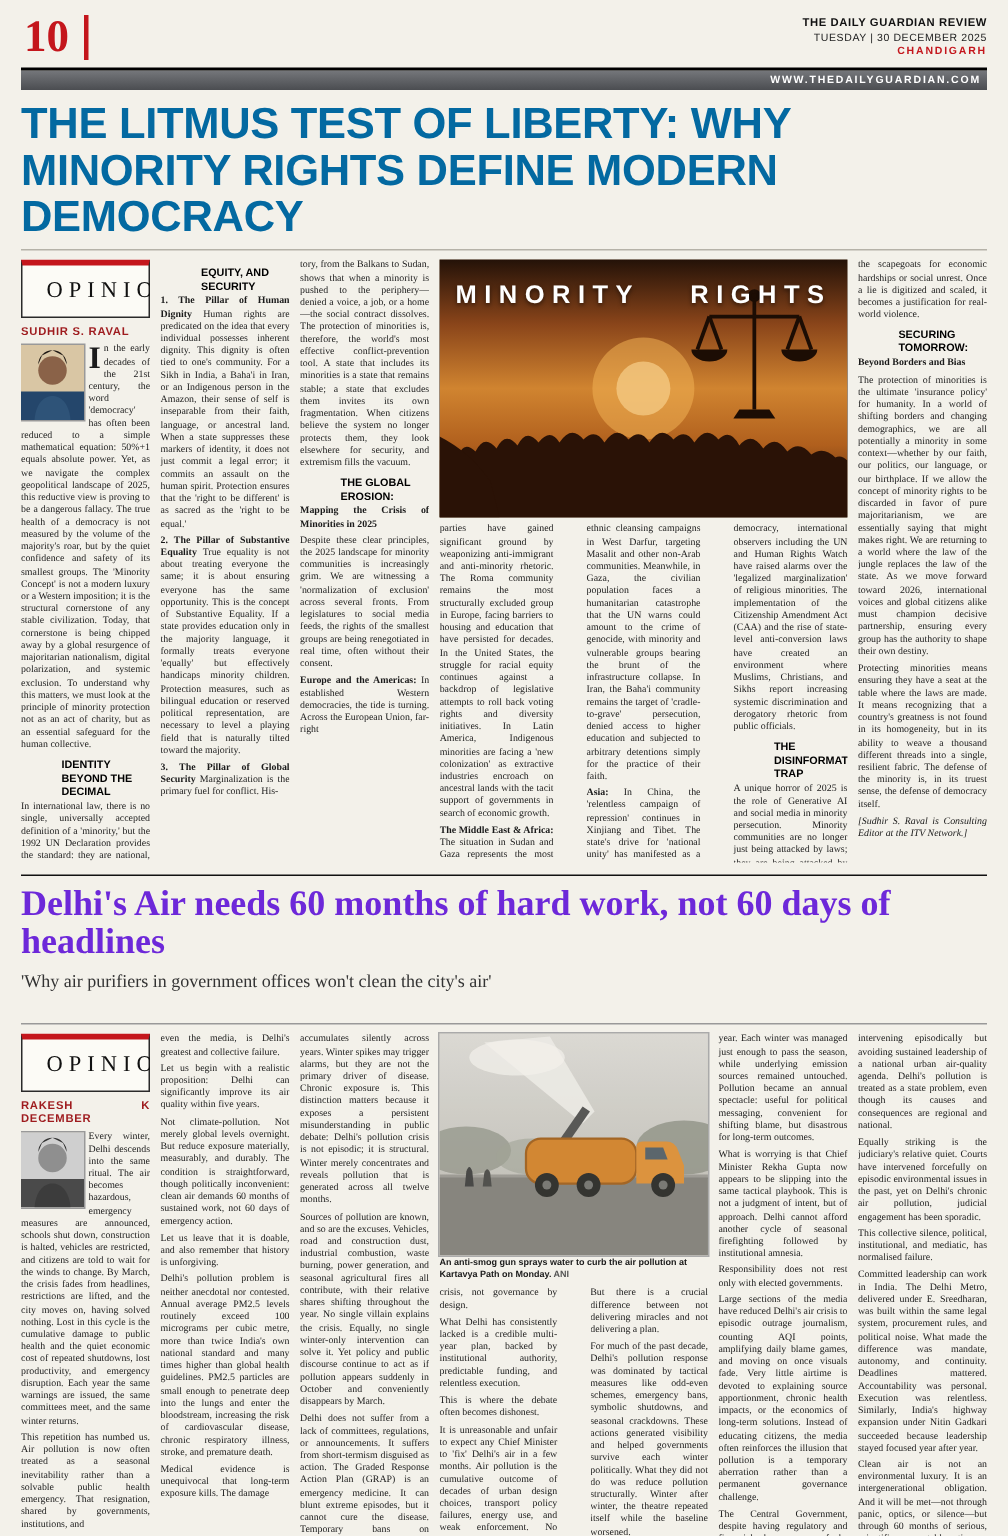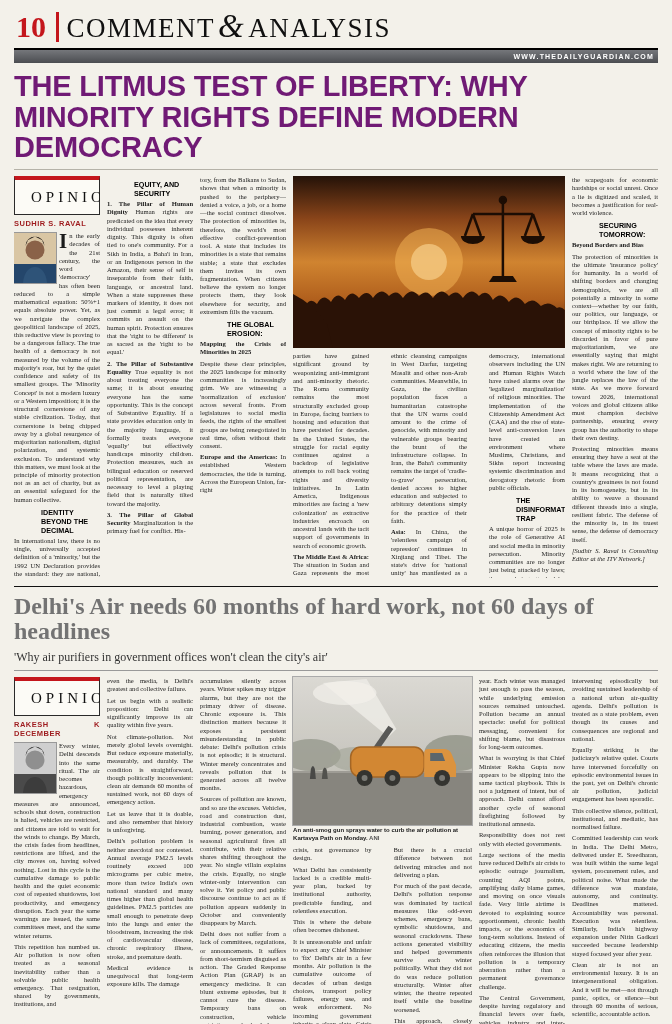--- a/index.html
+++ b/index.html
@@ -16,21 +16,21 @@
   .section-title { font:400 27px/1 "Liberation Serif", serif; letter-spacing:1.5px; color:#101010; font-weight:normal; }
   .amp { font-style:italic; font-size:33px; padding:0 3px; }
   .mh-right { text-align:right; font-family:"Liberation Sans", sans-serif; line-height:1.4; }
   .pub { font-weight:bold; font-size:7.5px; letter-spacing:0.4px; color:#111; }
   .dateline { font-size:7px; color:#222; letter-spacing:0.4px; }
   .city { font-size:7px; font-weight:bold; color:#c4161c; letter-spacing:1.2px; }
   .urlbar { background:linear-gradient(#75777b,#4b4d51); border-top:2px solid #000; color:#fff;
             font:bold 7px/13px "Liberation Sans", sans-serif; letter-spacing:1.2px; text-align:right; padding:0 4px; }
 
   
-  .headline1 { color:#701a75; font:bold 29px/1.06 "Liberation Sans", sans-serif; letter-spacing:-0.2px;
+  .headline1 { color:#0369a1; font:bold 29px/1.06 "Liberation Sans", sans-serif; letter-spacing:-0.2px;
                text-transform:uppercase; margin:8px 0 6px; padding-bottom:6px; border-bottom:1px solid #b5b2a8; }
   .cols { display:flex; gap:7px; }
   .col { flex:1 1 0; min-width:0; font:6.6px/1.25 "Liberation Serif", serif; text-align:justify; overflow:hidden; color:#1b1b1b; }
   .a1-cols { height:402px; margin-top:2px; }
   .wrap3 { flex:3.16 1 0; display:flex; flex-direction:column; min-width:0; }
   .wrap2 { flex:2.08 1 0; display:flex; flex-direction:column; min-width:0; }
   .subcols { display:flex; gap:22px; flex:1; min-height:0; margin-top:4px; }
   .feature-img { position:relative; height:172px; background:#3c2410; overflow:hidden; flex:none; }
   .feature-img svg, .photo svg { position:absolute; inset:0; width:100%; height:100%; }
   .img-title { position:absolute; top:15px; left:0; right:0; text-align:center; color:#fff;
@@ -49,38 +49,42 @@
   
   .blk { margin:0 0 3px; }
   .blk.heading { font:bold 7.2px/1.25 "Liberation Sans", sans-serif; margin:4px 0 2px; text-align:left; color:#000;padding-left:27px; }
   .blk.bold { font-weight:bold; }
   .blk.attribution { font-style:italic; margin-top:3px; }
   .lead { font-weight:bold; }
   .dropcap { float:left; font:bold 21px/16px "Liberation Serif", serif; margin:1px 2px 0 0; }
 
   
   .a2-sep { border-top:1.5px solid #111; margin-top:8px; padding-top:7px; }
-  .headline2 { font:bold 24px/1.05 "Liberation Serif", serif; color:#737373; margin-bottom:5px; }
-  .standfirst { font:12px/1.3 "Liberation Serif", serif; color:#333; padding-bottom:5px;
+  .headline2 { font:bold 24px/1.05 "Liberation Serif", serif; color:#6d28d9; margin-bottom:5px; }
+  .standfirst { font:12px/1.3 "Liberation Serif", serif; color:#333; padding-bottom:20px;
                 border-bottom:1px solid #999; margin-bottom:6px; }
   .a2-cols { height:352px; }
   .photo { position:relative; height:148px; overflow:hidden; outline:1px solid #aaa; flex:none; background:#c6c4bc; }
   .caption { font:bold 6px/1.25 "Liberation Sans", sans-serif; color:#1a1a1a; margin:2px 0 0; text-align:left; }
   .credit { color:#555; }
 </style>
 </head>
 <body>
 
 <div class="page">
 
   <div class="masthead">
     <div class="mh-left">
       <span class="pagenum">10</span>
       <span class="vrule"></span>
-      <h1 class="section-title"><span>COMMENT</span><span class="amp">&amp;</span><span>ANALYSIS</span></h1>
+    </div>
+    <div class="mh-right">
+      <div class="pub">THE DAILY GUARDIAN REVIEW</div>
+      <div class="dateline">TUESDAY | 30 DECEMBER 2025</div>
+      <div class="city">CHANDIGARH</div>
     </div>
   </div>
 
   <div class="urlbar">
     <span>WWW.THEDAILYGUARDIAN.COM</span>
   </div>
 
   <h2 class="headline1">THE LITMUS TEST OF LIBERTY: WHY MINORITY RIGHTS DEFINE MODERN DEMOCRACY</h2>
 
   <div class="cols a1-cols">
@@ -141,20 +145,21 @@
             <line x1="-30" y1="4" x2="30" y2="4"></line>
             <line x1="-30" y1="4" x2="-38" y2="26"></line>
               <line x1="-30" y1="4" x2="-22" y2="26"></line>
             <path d="M-42 26 a12 8 0 0 0 24 0 z" stroke="none"></path>
             <line x1="30" y1="4" x2="22" y2="26"></line>
               <line x1="30" y1="4" x2="38" y2="26"></line>
             <path d="M18 26 a12 8 0 0 0 24 0 z" stroke="none"></path>
             <path d="M-10 66 h20 l4 6 h-28 z" stroke="none"></path>
           </g>
         </svg>
+        <div class="img-title">MINORITY RIGHTS</div>
       </div>
       <div class="subcols">
         <div class="col">
             <p class="blk para">parties have gained significant ground by weaponizing anti-immigrant and anti-minority rhetoric. The Roma community remains the most structurally excluded group in Europe, facing barriers to housing and education that have persisted for decades. In the United States, the struggle for racial equity continues against a backdrop of legislative attempts to roll back voting rights and diversity initiatives. In Latin America, Indigenous minorities are facing a 'new colonization' as extractive industries encroach on ancestral lands with the tacit support of governments in search of economic growth.</p>
             <p class="blk para"><span class="lead">The Middle East &amp; Africa: </span>The situation in Sudan and Gaza represents the most extreme end of the spectrum. In Sudan, the Rapid Support Forces (RSF) have been accused of</p>
           </div>
         <div class="col">
             <p class="blk para">ethnic cleansing campaigns in West Darfur, targeting Masalit and other non-Arab communities. Meanwhile, in Gaza, the civilian population faces a humanitarian catastrophe that the UN warns could amount to the crime of genocide, with minority and vulnerable groups bearing the brunt of the infrastructure collapse. In Iran, the Baha'i community remains the target of 'cradle-to-grave' persecution, denied access to higher education and subjected to arbitrary detentions simply for the practice of their faith.</p>
             <p class="blk para"><span class="lead">Asia: </span>In China, the 'relentless campaign of repression' continues in Xinjiang and Tibet. The state's drive for 'national unity' has manifested as a systematic erasure of independent cultural and religious identities, often under the guise of national security. In India, the world's largest</p>
           </div>

